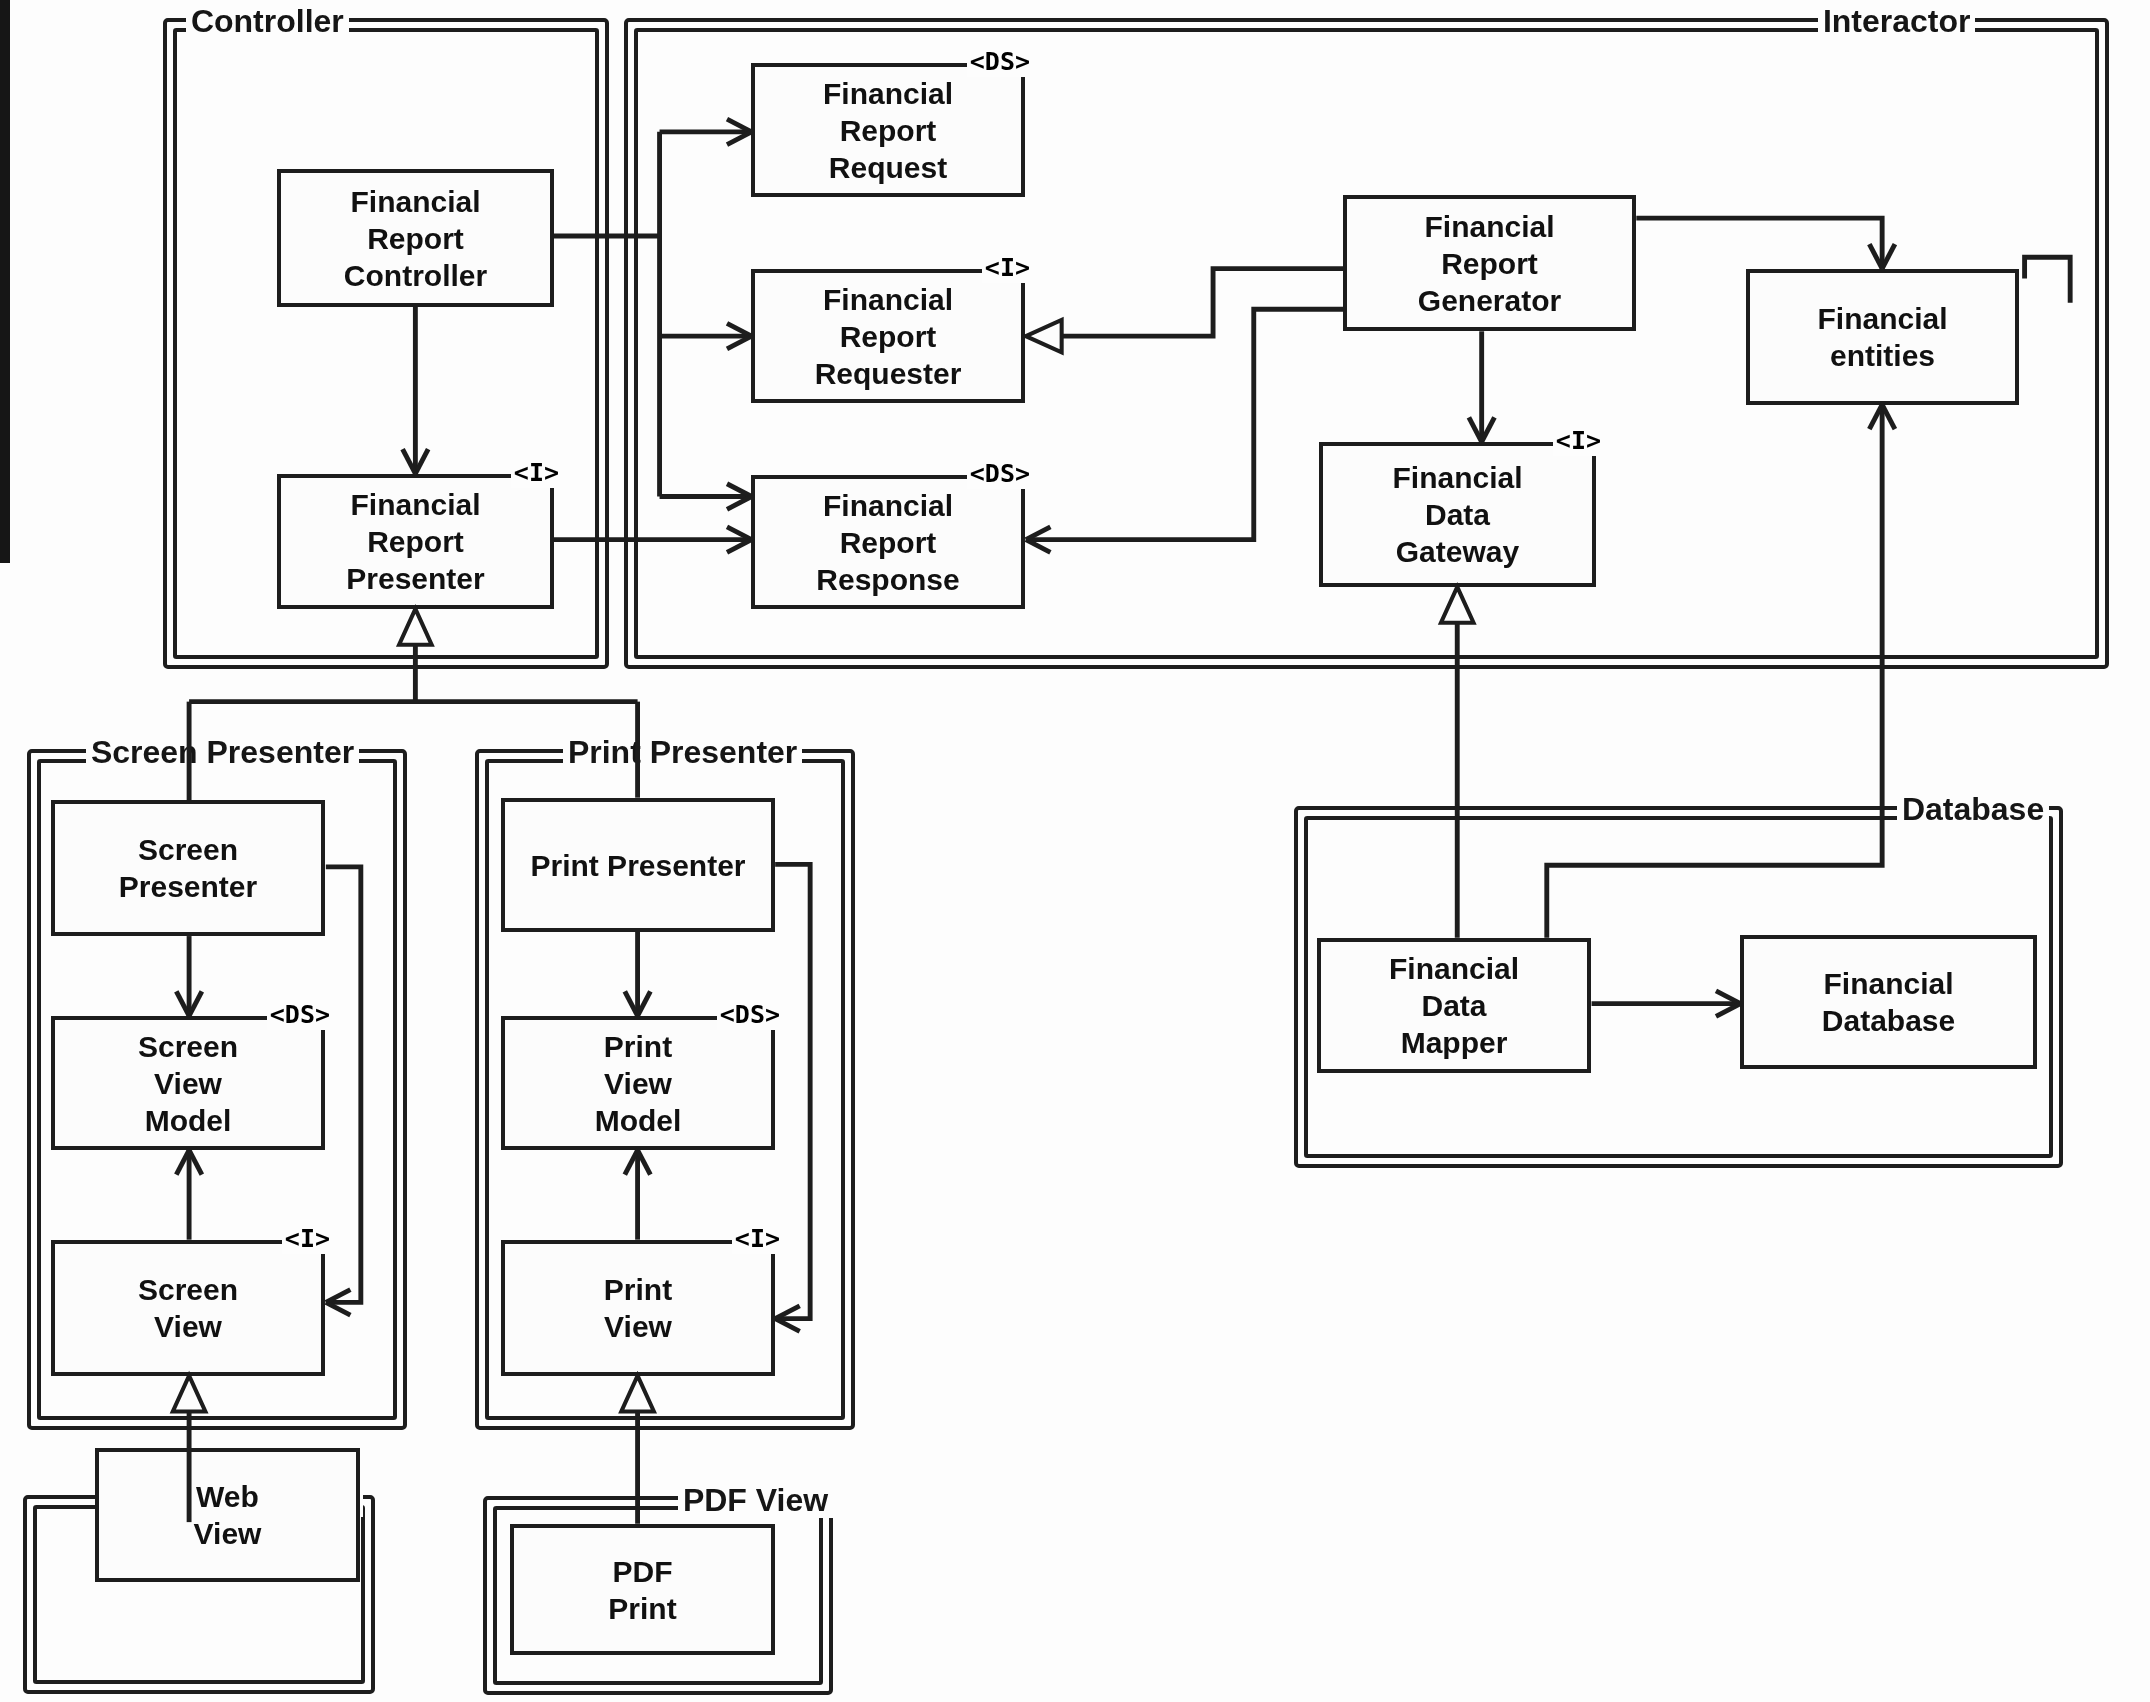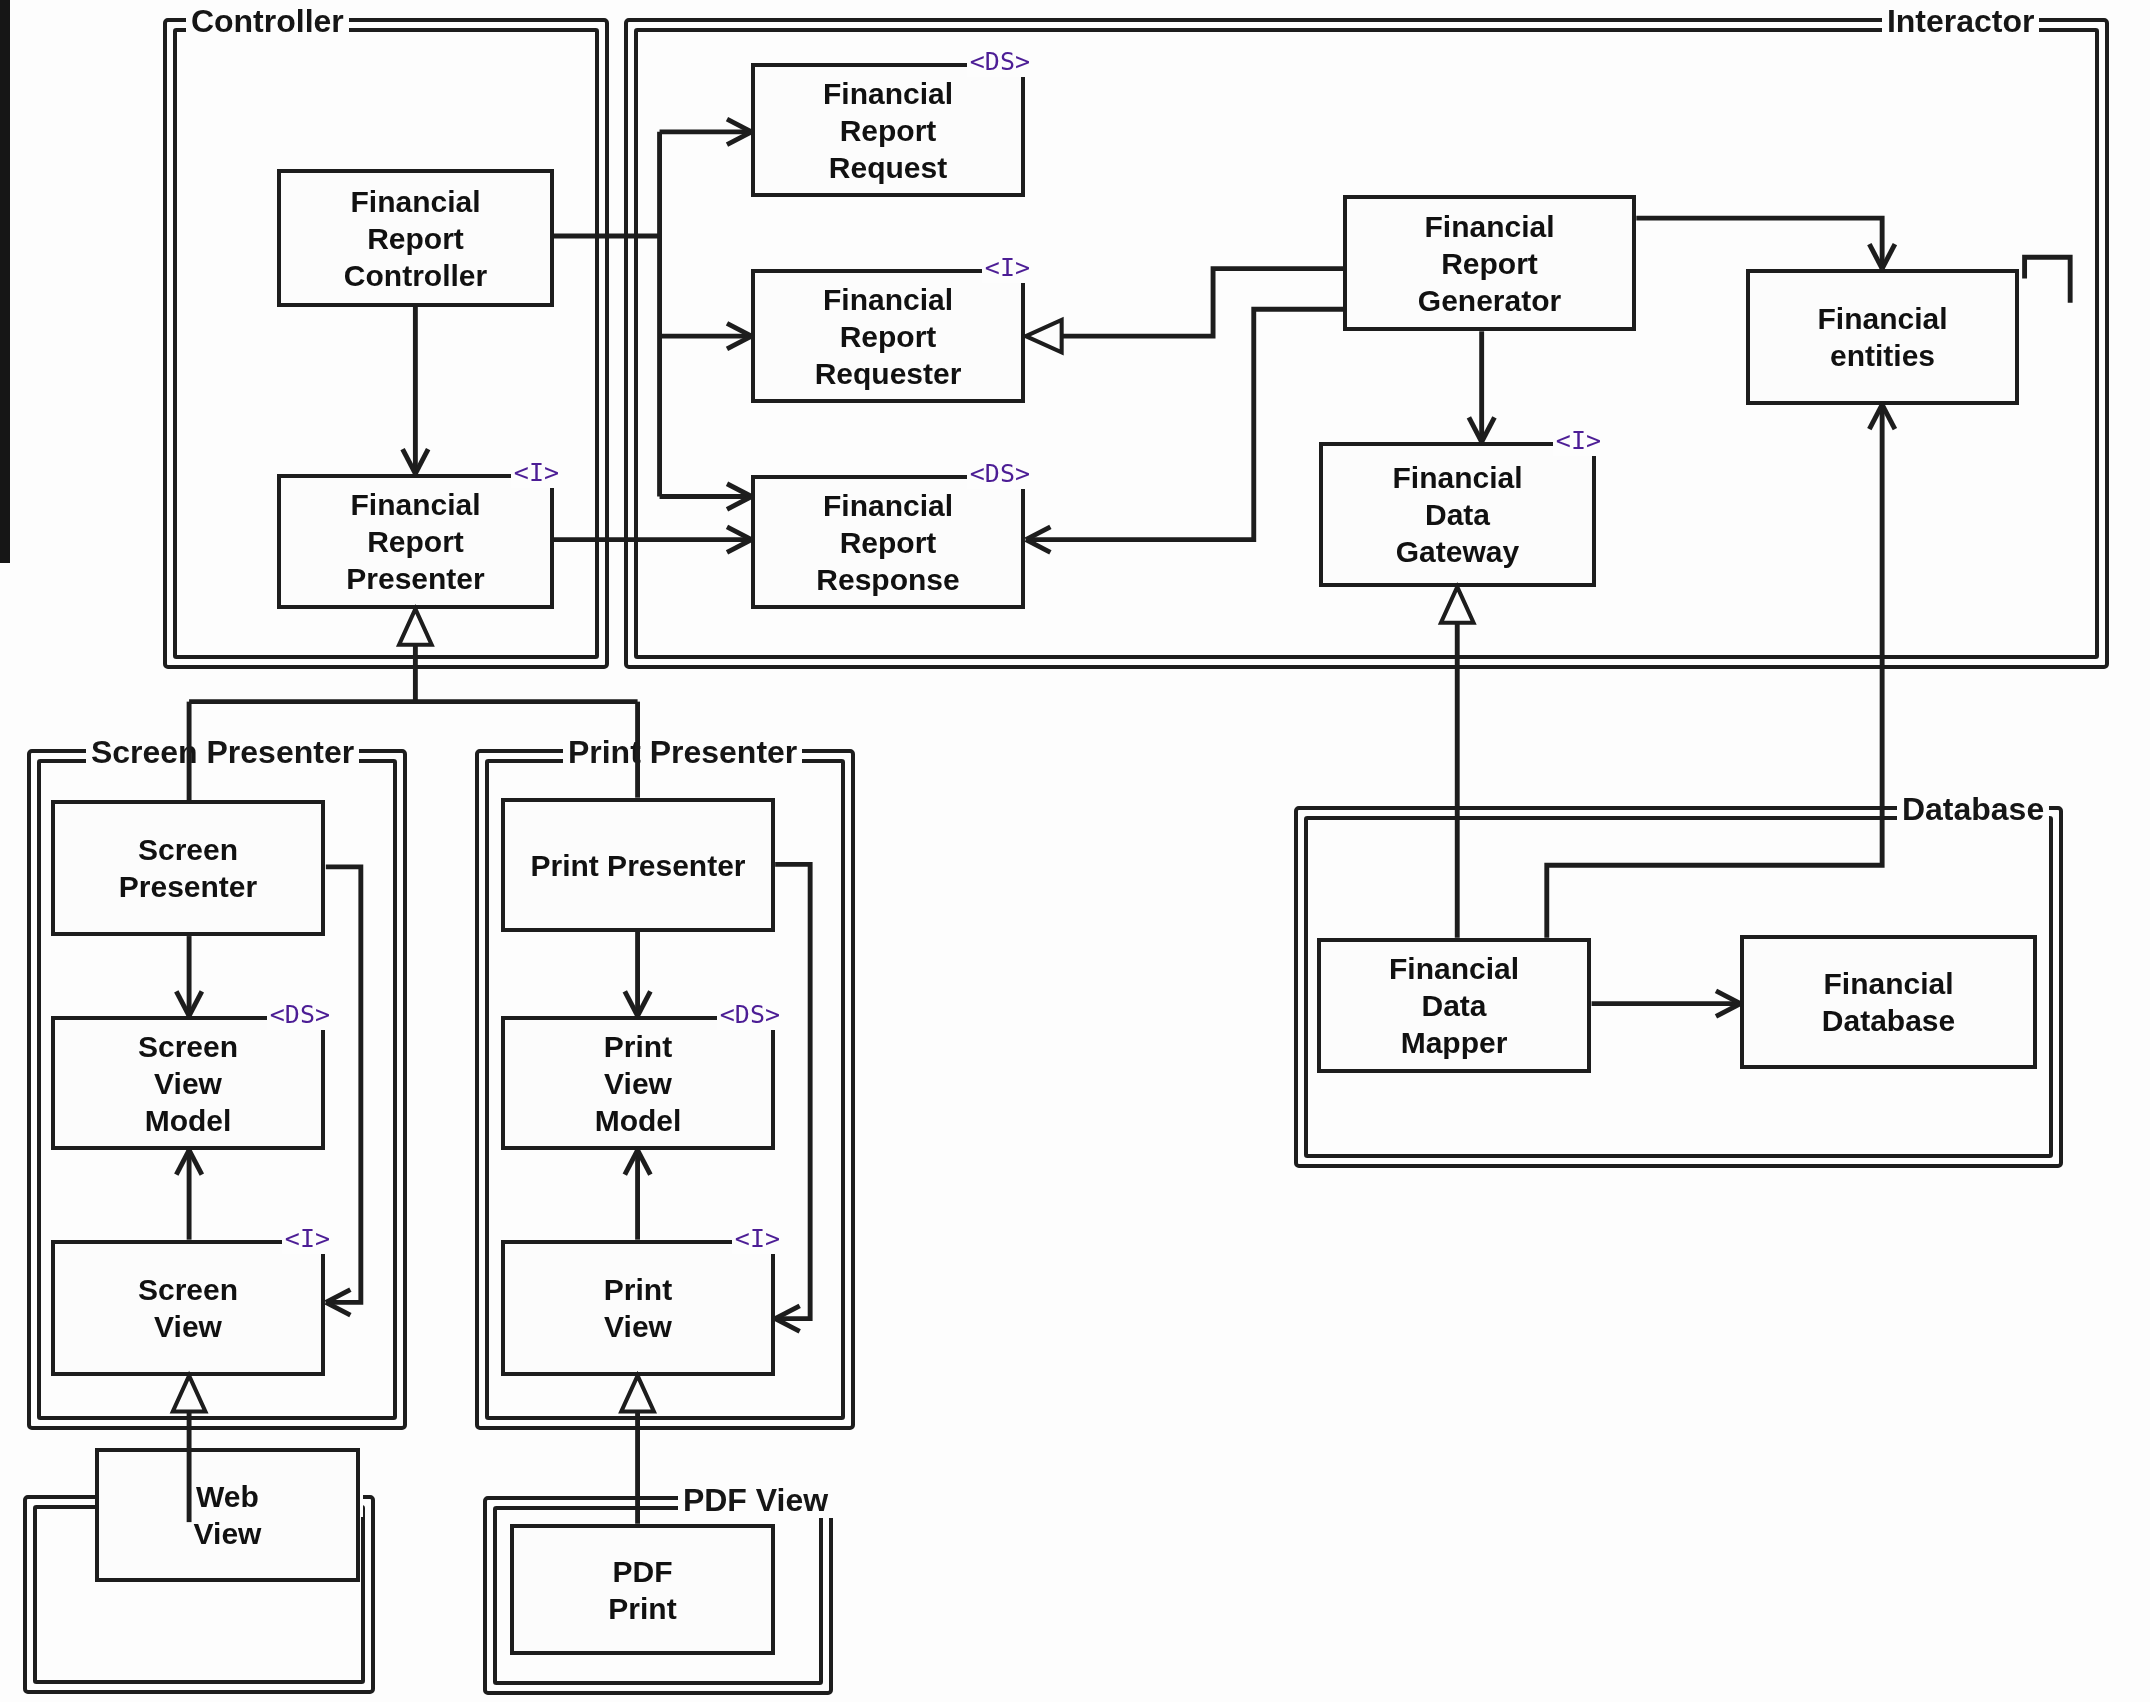--- a/index.html
+++ b/index.html
@@ -51,24 +51,24 @@
     white-space:pre-line;
     z-index:4;
   }
   .stereotype{
     position:absolute;
     top:-21px;
     right:-11.4px;
     background:#fdfdfd;
     padding:0 2.4px;
     font-family:"DejaVu Sans Mono", monospace;
-    font-weight:normal;
+    font-weight:bold;
     font-size:25px;
     line-height:31px;
-    color:#4c1d95;
+    color:#000000;
   }
   #wires{
     position:absolute;
     left:0;top:0;
     z-index:6;
   }
   #left-artifact{
     position:absolute;
     left:0;top:0;
     width:9.8px;height:563px;
@@ -78,21 +78,21 @@
 </style>
 </head>
 <body>
 
 <div id="stage">
   <div id="left-artifact"></div>
   <div id="groups-layer">
       <div class="group" style="left: 163px; top: 18px; width: 446px; height: 651px;"></div>
       <span class="group-label" style="left: 186px; top: 3.3px;">Controller</span>
       <div class="group" style="left: 624px; top: 18px; width: 1485px; height: 651px;"></div>
-      <span class="group-label" style="left: 1882px; top: 3.3px;">Interactor</span>
+      <span class="group-label" style="left: 1818px; top: 3.3px;">Interactor</span>
       <div class="group" style="left: 1294px; top: 806px; width: 769px; height: 362px;"></div>
       <span class="group-label" style="left: 1897px; top: 791px;">Database</span>
       <div class="group" style="left: 27px; top: 749px; width: 380px; height: 681px;"></div>
       <span class="group-label" style="left: 86px; top: 734px;">Screen Presenter</span>
       <div class="group" style="left: 475px; top: 749px; width: 380px; height: 681px;"></div>
       <span class="group-label" style="left: 563px; top: 734px;">Print Presenter</span>
       <div class="group" style="left: 23px; top: 1495px; width: 352px; height: 199px;"></div>
       <span class="group-label" style="left: 205px; top: 1481px;">Web View</span>
       <div class="group" style="left: 483px; top: 1496px; width: 350px; height: 199px;"></div>
       <span class="group-label" style="left: 678px; top: 1482px;">PDF View</span>

